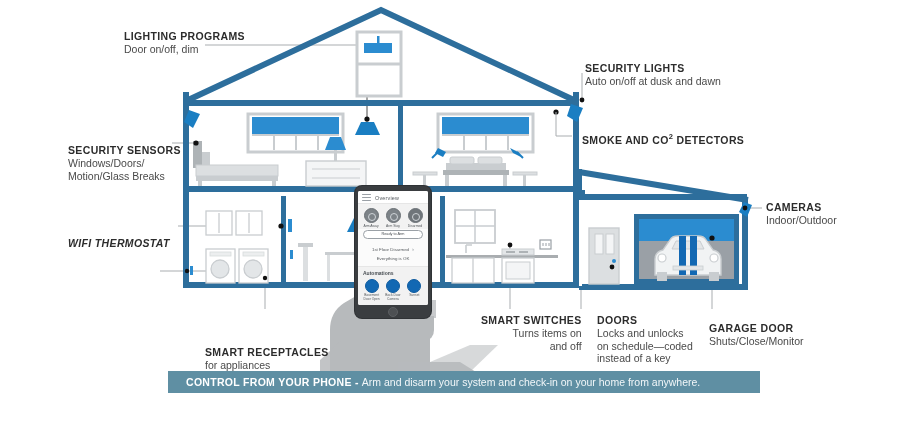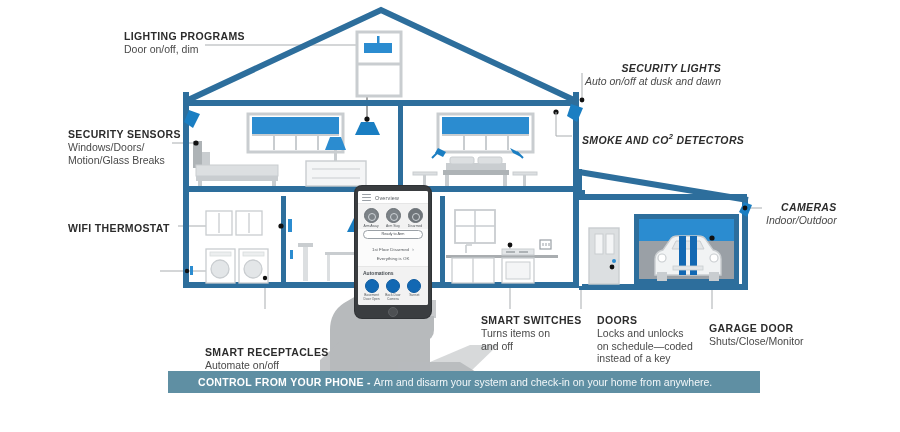--- a/index.html
+++ b/index.html
@@ -19,21 +19,21 @@
   .callout{position:absolute;}
   .callout .hd{
     font-size:10.5px;font-weight:bold;color:#2c2c2c;
     letter-spacing:.35px;line-height:13px;text-transform:uppercase;
     white-space:nowrap;
   }
   .callout .sb{
     font-size:10.5px;color:#4a4a4a;line-height:12.6px;
     white-space:nowrap;font-weight:normal;
   }
-  .callout.right .hd,.callout.right .sb{text-align:right;font-style:italic;}
+  .callout.right .hd,.callout.right .sb{text-align:left;}
   .callout.lft{text-align:left;}
 
   
   #phone{
     position:absolute;left:355px;top:186px;width:76px;height:132px;
     background:#3a3d40;border-radius:7px;
     box-shadow:0 0 0 1px #2f3235;
     z-index:6;
   }
   #phone .screen{
@@ -74,21 +74,21 @@
   .auto-row{display:flex;justify-content:space-around;}
   .auto{width:20px;text-align:center;}
   .auto .circ{width:12px;height:12px;border-radius:50%;margin:0 auto 1px auto;
     background:#1268b3;border:1.2px solid #0f5b9e;}
   .auto .lbl{font-size:3.3px;color:#55595d;line-height:3.9px;}
 
   
   #banner{
     position:absolute;left:168px;top:371px;width:592px;height:22px;
     background:#5f8fa3;display:flex;align-items:center;
-    padding:0 30px;box-sizing:border-box;z-index:7;
+    padding:0 18px;box-sizing:border-box;z-index:7;
   }
   #banner .b-strong{font-size:10.5px;font-weight:bold;color:#ffffff;letter-spacing:.3px;}
   #banner .b-rest{font-size:10.5px;color:#f2f7f9;margin-left:3px;}
 </style>
 </head>
 <body>
 
 <div id="stage">
 
   <svg id="art" viewBox="0 0 900 432">
@@ -319,52 +319,51 @@
       <path d="M 320,360 L 342,340 L 342,372 L 320,372 Z" opacity=".85"></path>
       <path d="M 430,362 L 470,345 L 498,345 L 470,372 L 430,372 Z" opacity=".55"></path>
     </g>
   </svg>
 
   <div class="callout lft" style="left:124px;top:30px;">
     <div class="hd">LIGHTING PROGRAMS</div>
     <div class="sb">Door on/off, dim</div>
   </div>
 
-  <div class="callout lft" style="left:68px;top:128px;">
+  <div class="callout lft" style="left:68px;top:144px;">
     <div class="hd">SECURITY SENSORS</div>
     <div class="sb">Windows/Doors/</div>
     <div class="sb">Motion/Glass Breaks</div>
   </div>
 
-  <div class="callout lft" style="left:68px;top:222px;">
+  <div class="callout lft" style="left:68px;top:237px;font-style:italic;">
     <div class="hd">WIFI THERMOSTAT</div>
   </div>
 
 
   <div class="callout right" style="left:585px;top:62px;">
     <div class="hd">SECURITY LIGHTS</div>
     <div class="sb">Auto on/off at dusk and dawn</div>
   </div>
 
   <div class="callout right" style="left:582px;top:130px;">
     <div class="hd"><span>SMOKE AND CO</span><sup style="font-size:7.5px;">2</sup><span> DETECTORS</span></div>
   </div>
 
   <div class="callout right" style="left:766px;top:201px;">
     <div class="hd">CAMERAS</div>
     <div class="sb">Indoor/Outdoor</div>
   </div>
 
   <div class="callout lft" style="left:205px;top:314px;margin-top:32px;">
     <div class="hd">SMART RECEPTACLES</div>
-    <div class="sb">Automate on/off</div>
     <div class="sb">for appliances</div>
   </div>
 
-  <div class="callout lft" style="left:481px;top:314px;">
+  <div class="callout lft" style="left:481px;top:314px;text-align:right;">
     <div class="hd">SMART SWITCHES</div>
     <div class="sb">Turns items on</div>
     <div class="sb">and off</div>
   </div>
 
   <div class="callout lft" style="left:597px;top:314px;">
     <div class="hd">DOORS</div>
     <div class="sb">Locks and unlocks</div>
     <div class="sb">on schedule—coded</div>
     <div class="sb">instead of a key</div>

